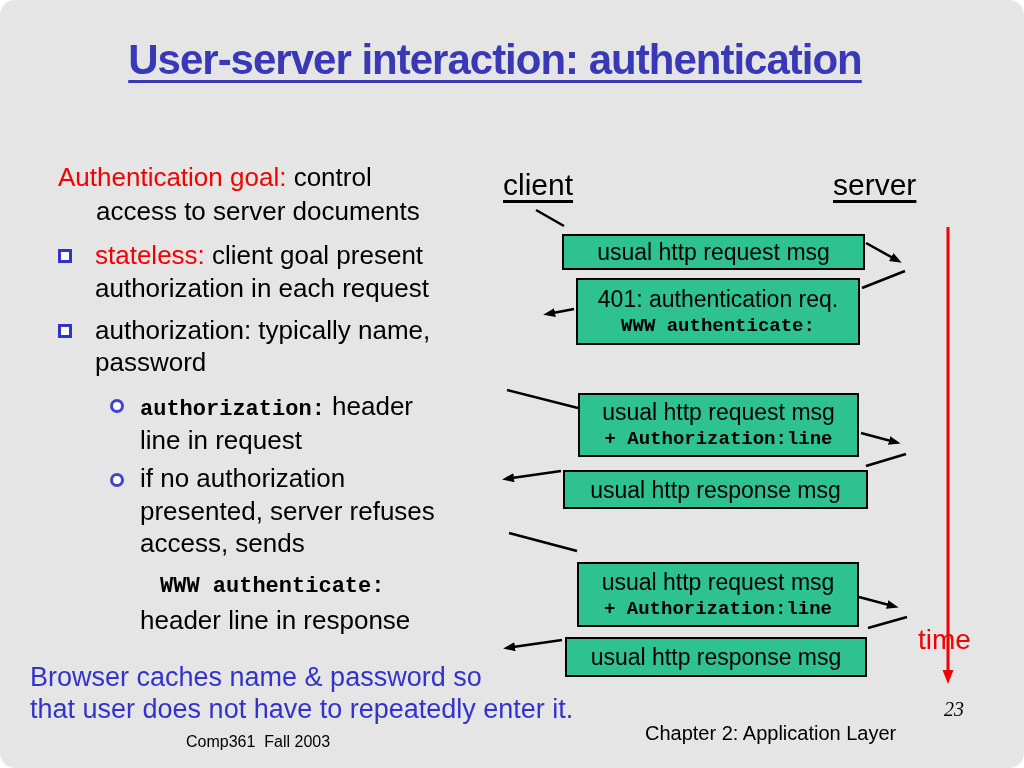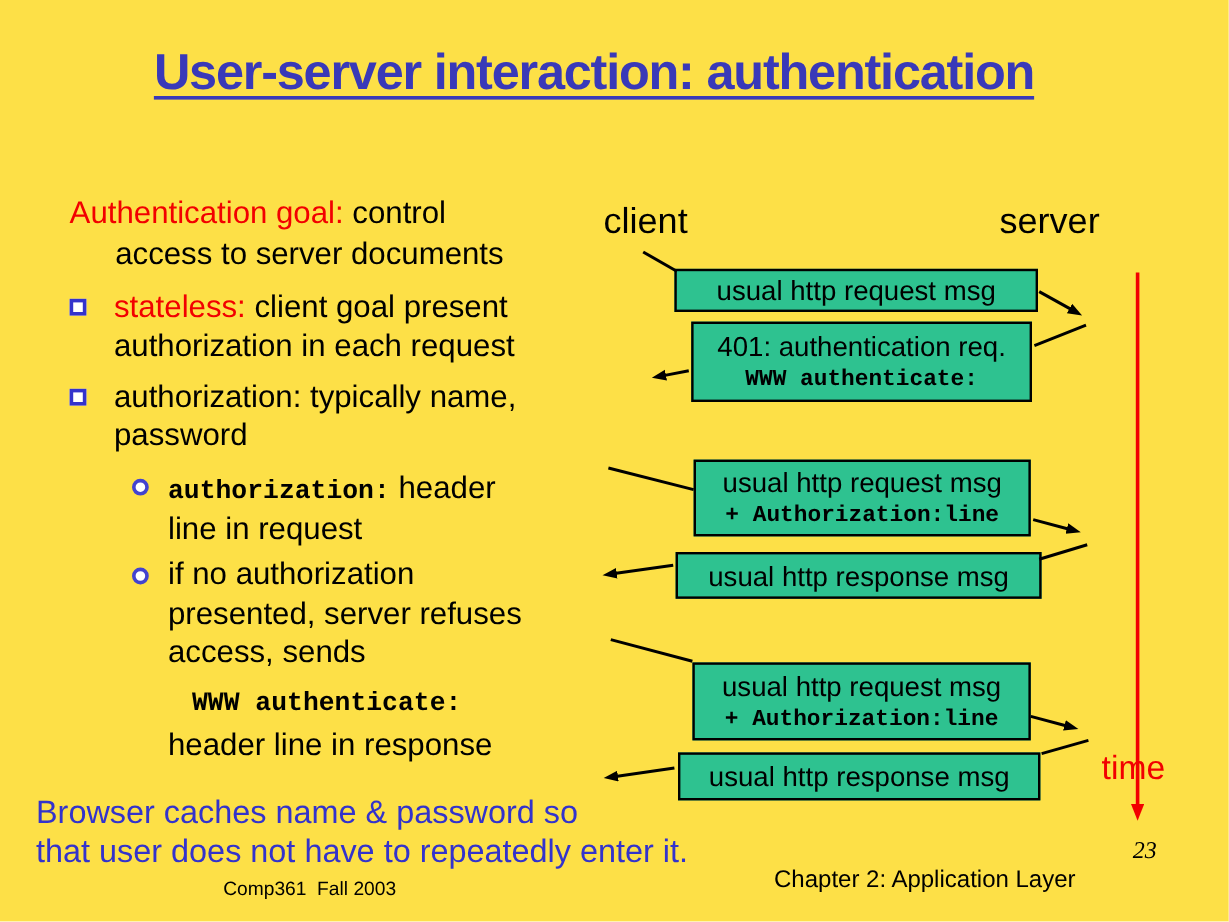--- a/index.html
+++ b/index.html
@@ -1,18 +1,18 @@
 <!DOCTYPE html>
 <html><head>
 <meta charset="utf-8">
 <style>
   html,body{margin:0;padding:0;background:#ffffff;}
   #slide{
-    position:relative;width:1024px;height:768px;overflow:hidden;background:#fde047;
-    font-family:"Liberation Sans","DejaVu Sans",sans-serif;color:#000;
+    position:relative;width:1024px;height:768px;overflow:hidden;background:#e5e5e5;
+    font-family:"Liberation Sans","DejaVu Sans",sans-serif;color:#000;border-radius:15px;
   }
   
   .title{
     position:absolute;top:36px;left:0;width:990px;text-align:center;
     font-size:42px;font-weight:bold;color:#3939b8;
     text-decoration:underline;text-decoration-thickness:3px;text-underline-offset:6px;
     letter-spacing:-1px;white-space:nowrap;
   }
   
   .l{position:absolute;font-size:26px;line-height:30px;white-space:pre;color:#000;}
@@ -22,28 +22,29 @@
     position:absolute;width:14px;height:14px;background:#fff;
     border:3px solid #3333cc;box-sizing:border-box;
   }
   .ci{
     position:absolute;width:14px;height:14px;background:#fff;border-radius:50%;
     border:3.5px solid #4343cf;box-sizing:border-box;
   }
   
   .endlabel{
     position:absolute;font-size:30px;color:#000;white-space:nowrap;
-    text-decoration-thickness:2.5px;text-underline-offset:5px;
+    text-decoration:underline;text-decoration-thickness:2.5px;text-underline-offset:5px;
   }
   .timelabel{position:absolute;font-size:28px;color:#f20000;white-space:nowrap;}
   
   .msgbox{
     position:absolute;background:#2ec290;border:2px solid #000;box-sizing:border-box;
     display:flex;flex-direction:column;justify-content:center;align-items:center;
     z-index:2;
+    margin-top:10px;
   }
   .msgbox .bl{font-size:23px;line-height:28px;white-space:pre;color:#000;}
   .msgbox .bm{font-family:"Liberation Mono","DejaVu Sans Mono",monospace;font-weight:bold;font-size:19px;line-height:26px;white-space:pre;color:#000;}
   
   .note{position:absolute;font-size:27px;color:#3333cc;white-space:pre;}
   .foot{position:absolute;font-size:16px;color:#000;white-space:pre;}
   .chap{position:absolute;font-size:20px;color:#000;white-space:pre;}
   .pageno{position:absolute;font-size:20px;color:#000;font-family:"Liberation Serif","DejaVu Serif",serif;}
   
   svg.overlay{position:absolute;top:0;left:0;z-index:3;pointer-events:none;}

